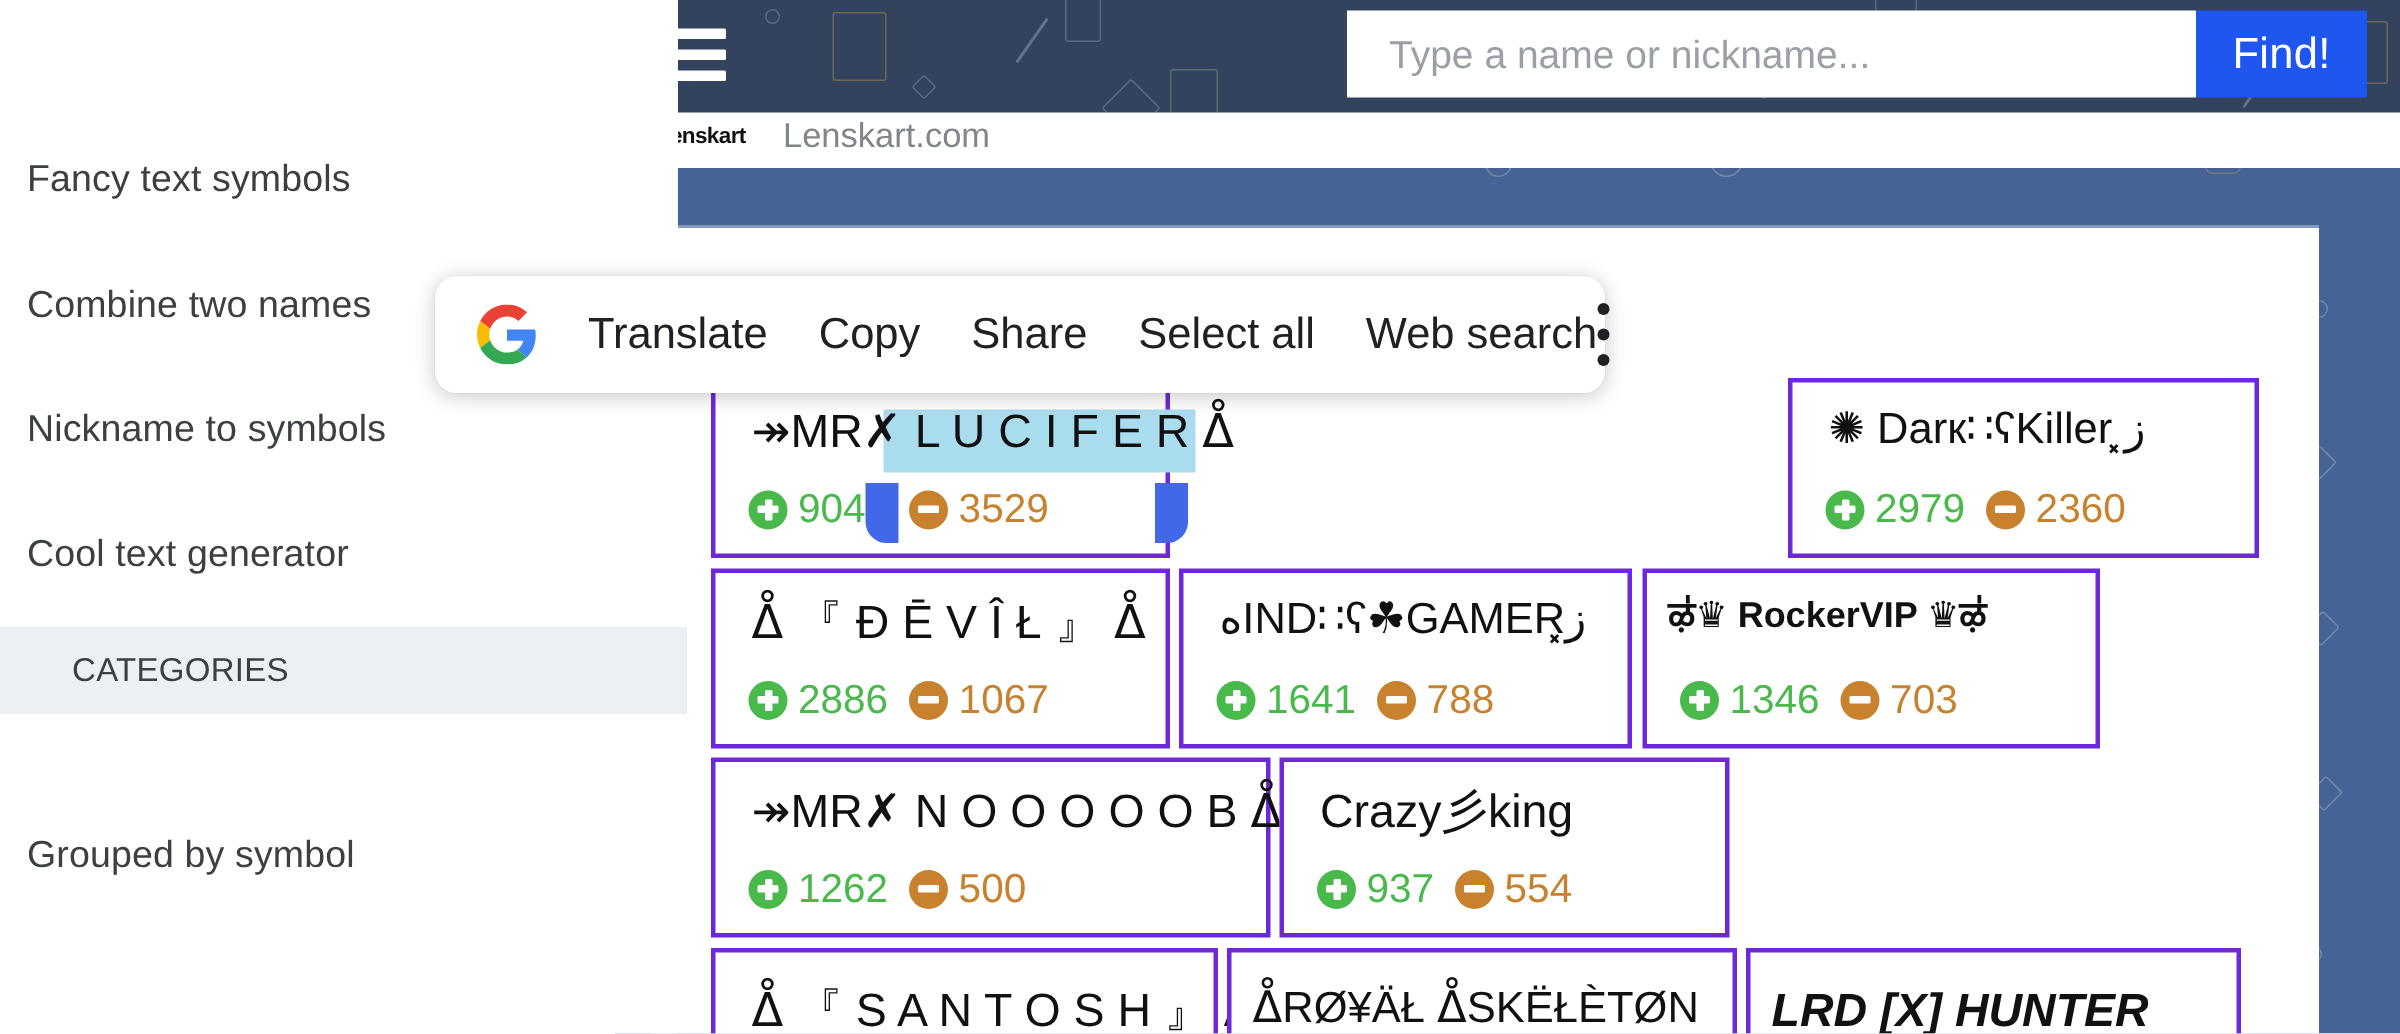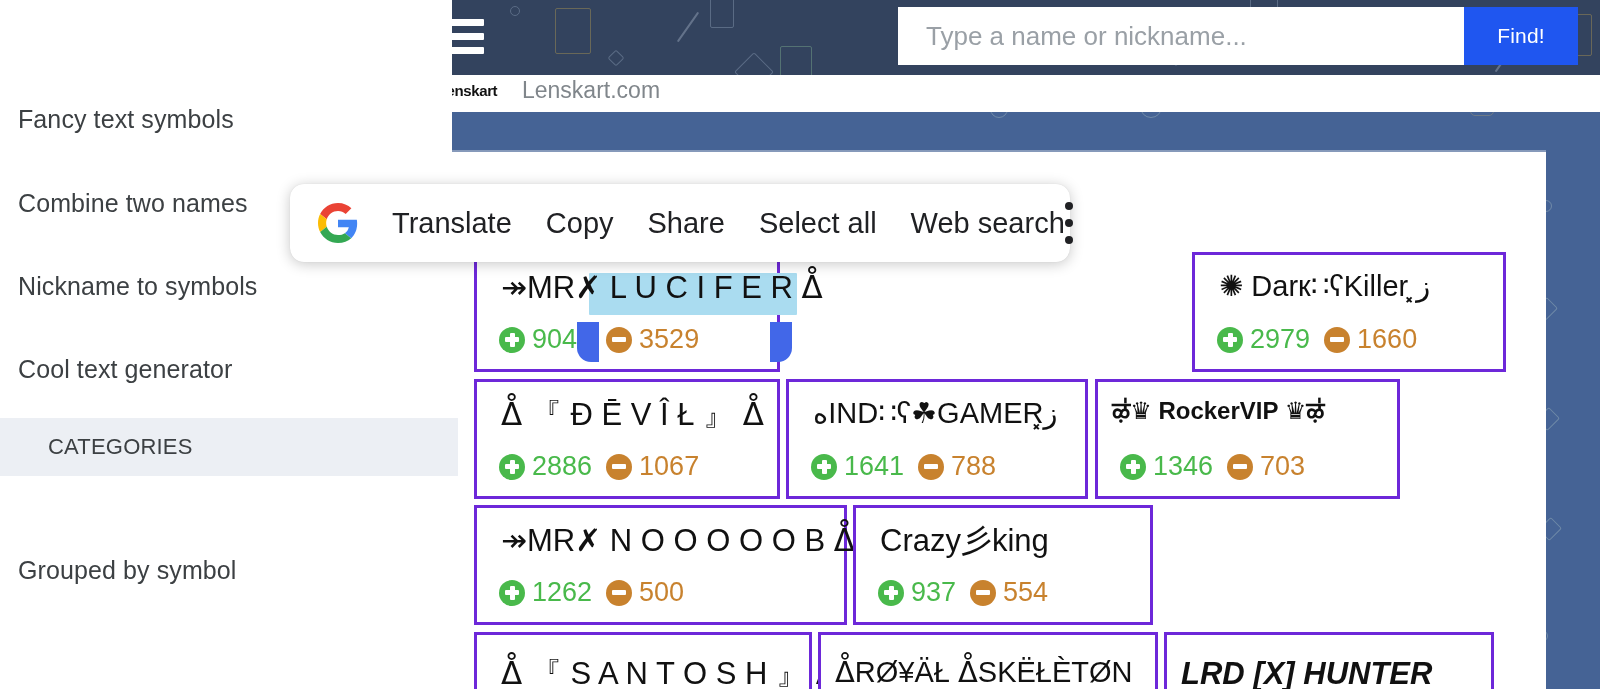--- a/index.html
+++ b/index.html
@@ -75,21 +75,21 @@
     display:flex;z-index:3;
   }
   .search-input{
     width:566px;height:58px;border:none;outline:none;background:#ffffff;
     font-size:26px;color:#3c4043;padding:0 0 0 28px;box-sizing:border-box;
     font-family:"Liberation Sans","DejaVu Sans",sans-serif;
   }
   .search-input::placeholder{color:#9aa0a6;}
   .find-btn{
     width:114px;height:58px;background:#1f56f0;color:#ffffff;border:none;
-    font-size:21px;cursor:pointer;letter-spacing:.2px;
+    font-size:29px;cursor:pointer;letter-spacing:.2px;
     font-family:"Liberation Sans","DejaVu Sans",sans-serif;
   }
 
   
   .ad{
     position:absolute;left:434px;top:68px;width:1166px;height:44px;
     background:#ffffff;z-index:18;display:flex;align-items:center;
   }
   .ad-logo{
     width:72px;height:44px;display:flex;align-items:center;justify-content:center;
@@ -223,21 +223,21 @@
 
     <div class="card" style="left:758px;top:100px;width:314px;height:120px;">
       <div class="nick" style="font-size:29px;">✺ Darк∷ʕKiller ز͓</div>
       <div class="votes">
         <span class="vote">
           <i class="badge up"></i>
           <span class="v-up">2979</span>
         </span>
         <span class="vote">
           <i class="badge down"></i>
-          <span class="v-down">1660</span>
+          <span class="v-down">2360</span>
         </span>
       </div>
     </div>
 
     <div class="card" style="left:40px;top:227px;width:306px;height:120px;">
       <div class="nick">ᐂ 『 Ð Ē V Î Ł 』 ᐂ</div>
       <div class="votes">
         <span class="vote">
           <i class="badge up"></i>
           <span class="v-up">2886</span>

